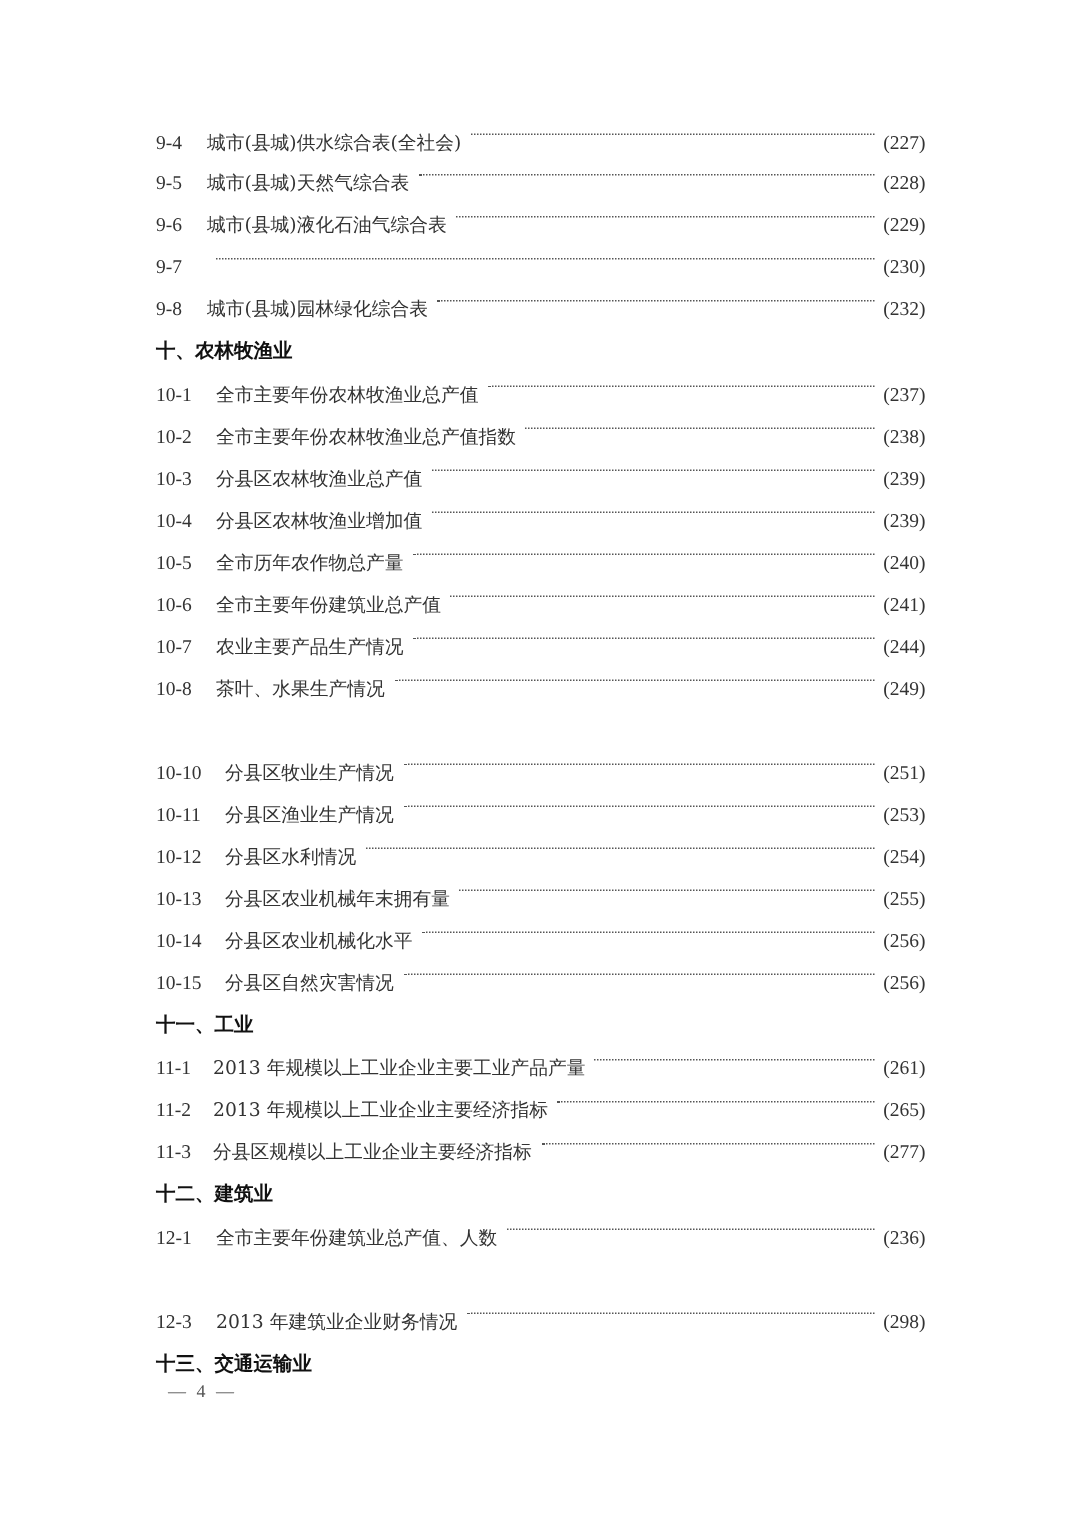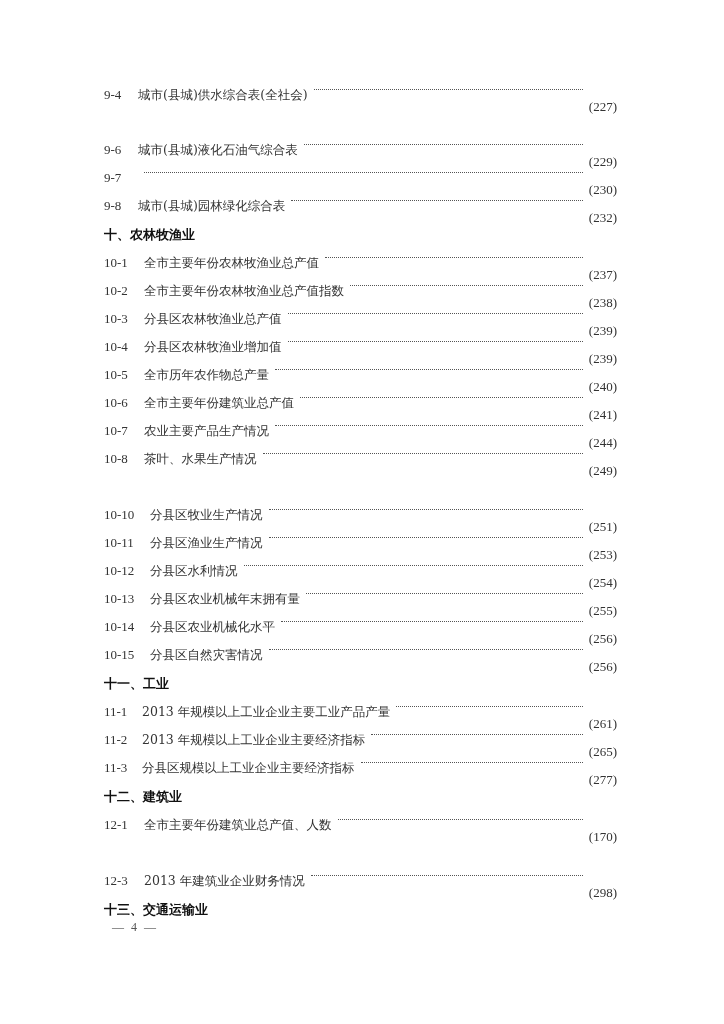--- a/index.html
+++ b/index.html
@@ -4,36 +4,42 @@
 <style>
   html, body { margin:0; padding:0; background:#ffffff; }
   body { width:724px; height:1024px; position:relative; overflow:hidden;
          font-family: "DejaVu Serif", "Liberation Serif", serif; color:#222; }
   .page { position:absolute; left:0; top:0; width:724px; height:1024px; }
   .row { position:absolute; left:104px; width:513px; height:18px; display:flex; align-items:flex-start;
          font-size:12.5px; line-height:18px; white-space:nowrap; }
   .num { display:inline-block; flex:0 0 auto; color:#333; font-family:"Liberation Serif", serif; font-size:13px; }
   .title { flex:0 0 auto; color:#333; }
   .leader { flex:1 1 auto; height:1px; margin:0 6px; border-bottom:1.4px dotted #555; transform:translateY(2px); }
-  .page-no { flex:0 0 auto; font-family:"Liberation Serif", serif; font-size:13px; color:#333;margin-top:12px; }
+  .page-no { flex:0 0 auto; font-family:"Liberation Serif", serif; font-size:13px; color:#333; }
   .section { position:absolute; left:104px; font-size:13px; font-weight:bold;
              font-family:"DejaVu Sans", "Liberation Sans", sans-serif; color:#111; line-height:18px; }
   .folio { position:absolute; left:112px; top:920px; font-size:12px; color:#555;
            font-family:"Liberation Serif", serif; letter-spacing:2px; }
 </style>
 </head>
 <body>
 
 <div class="page">
 
   <div class="row" style="top:86px">
     <span class="num" style="width:34px">9-4</span>
     <span class="title">城市(县城)供水综合表(全社会)</span>
     <span class="leader"></span>
     <span class="page-no">(227)</span>
+  </div>
+  <div class="row" style="top:113px">
+    <span class="num" style="width:34px">9-5</span>
+    <span class="title">城市(县城)天然气综合表</span>
+    <span class="leader"></span>
+    <span class="page-no">(228)</span>
   </div>
   <div class="row" style="top:141px">
     <span class="num" style="width:34px">9-6</span>
     <span class="title">城市(县城)液化石油气综合表</span>
     <span class="leader"></span>
     <span class="page-no">(229)</span>
   </div>
   <div class="row" style="top:169px">
     <span class="num" style="width:34px">9-7</span>
     <span class="leader"></span>
@@ -153,21 +159,21 @@
     <span class="leader"></span>
     <span class="page-no">(277)</span>
   </div>
 
   <div class="section" style="top:788px">十二、建筑业</div>
 
   <div class="row" style="top:816px">
     <span class="num" style="width:40px">12-1</span>
     <span class="title">全市主要年份建筑业总产值、人数</span>
     <span class="leader"></span>
-    <span class="page-no">(170)</span>
+    <span class="page-no">(236)</span>
   </div>
   <div class="row" style="top:872px">
     <span class="num" style="width:40px">12-3</span>
     <span class="title">2013 年建筑业企业财务情况</span>
     <span class="leader"></span>
     <span class="page-no">(298)</span>
   </div>
 
   <div class="section" style="top:901px">十三、交通运输业</div>
 

